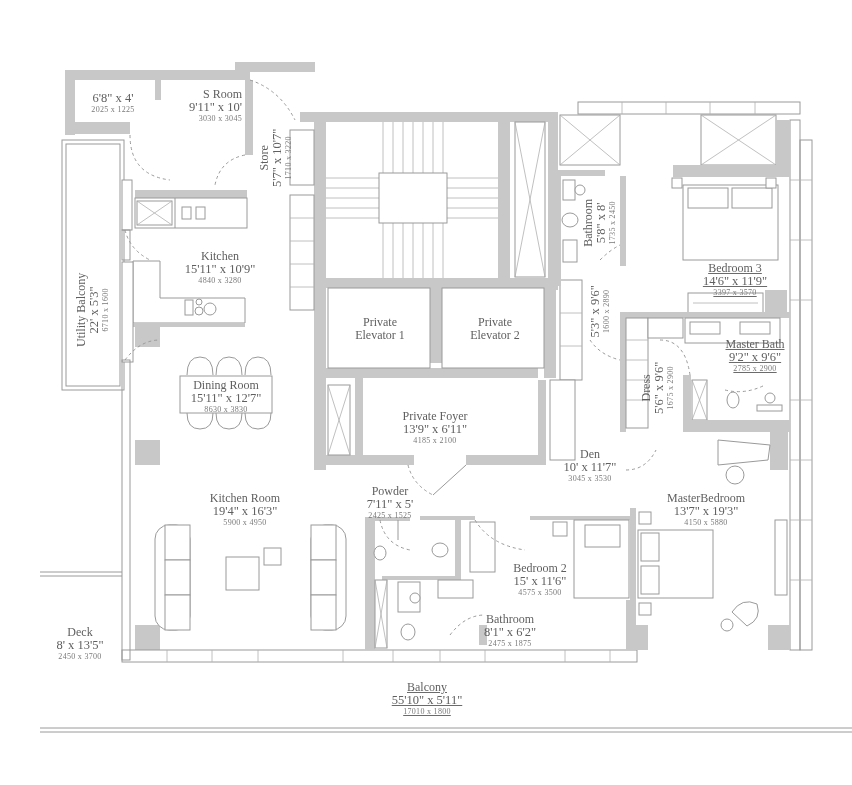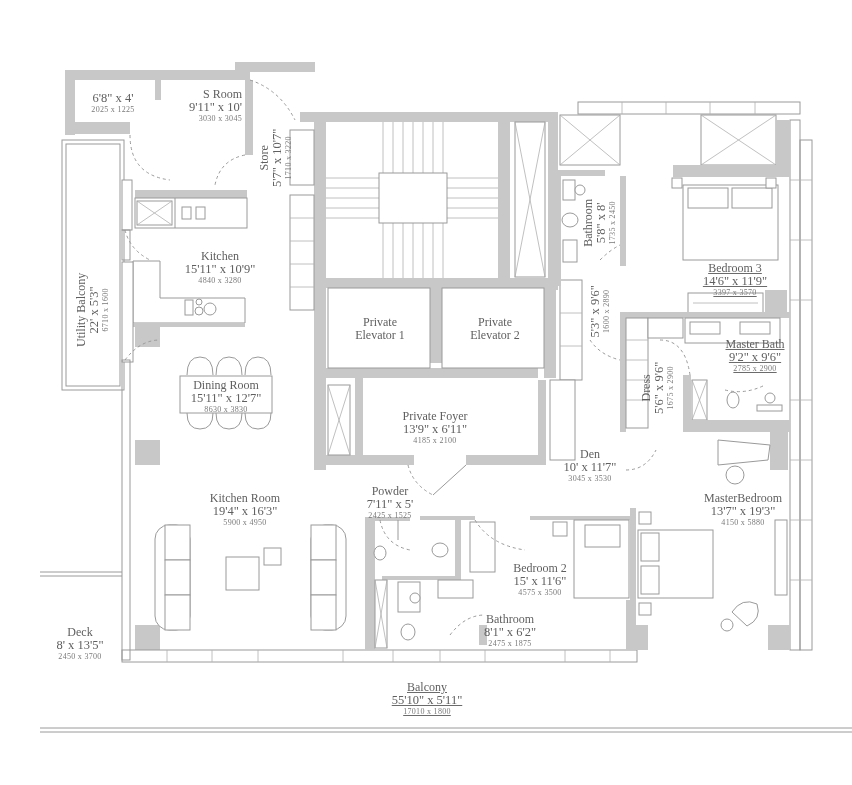--- a/index.html
+++ b/index.html
@@ -349,21 +349,21 @@
 <div class="lbl" style="left:350px;top:473px;width:80px;margin-top:12px;">
   <span class="nm">Powder</span>
   <span class="im">7'11" x 5'</span>
   <span class="mm">2425 x 1525</span>
 </div>
 <div class="lbl" style="left:195px;top:492px;width:100px;">
   <span class="nm">Kitchen Room</span>
   <span class="im">19'4" x 16'3"</span>
   <span class="mm">5900 x 4950</span>
 </div>
-<div class="lbl" style="left:688px;top:492px;width:110px;">
+<div class="lbl" style="left:651px;top:492px;width:110px;">
   <span class="nm">MasterBedroom</span>
   <span class="im">13'7" x 19'3"</span>
   <span class="mm">4150 x 5880</span>
 </div>
 <div class="lbl" style="left:500px;top:562px;width:80px;">
   <span class="nm">Bedroom 2</span>
   <span class="im">15' x 11'6"</span>
   <span class="mm">4575 x 3500</span>
 </div>
 <div class="lbl" style="left:480px;top:613px;width:60px;">

